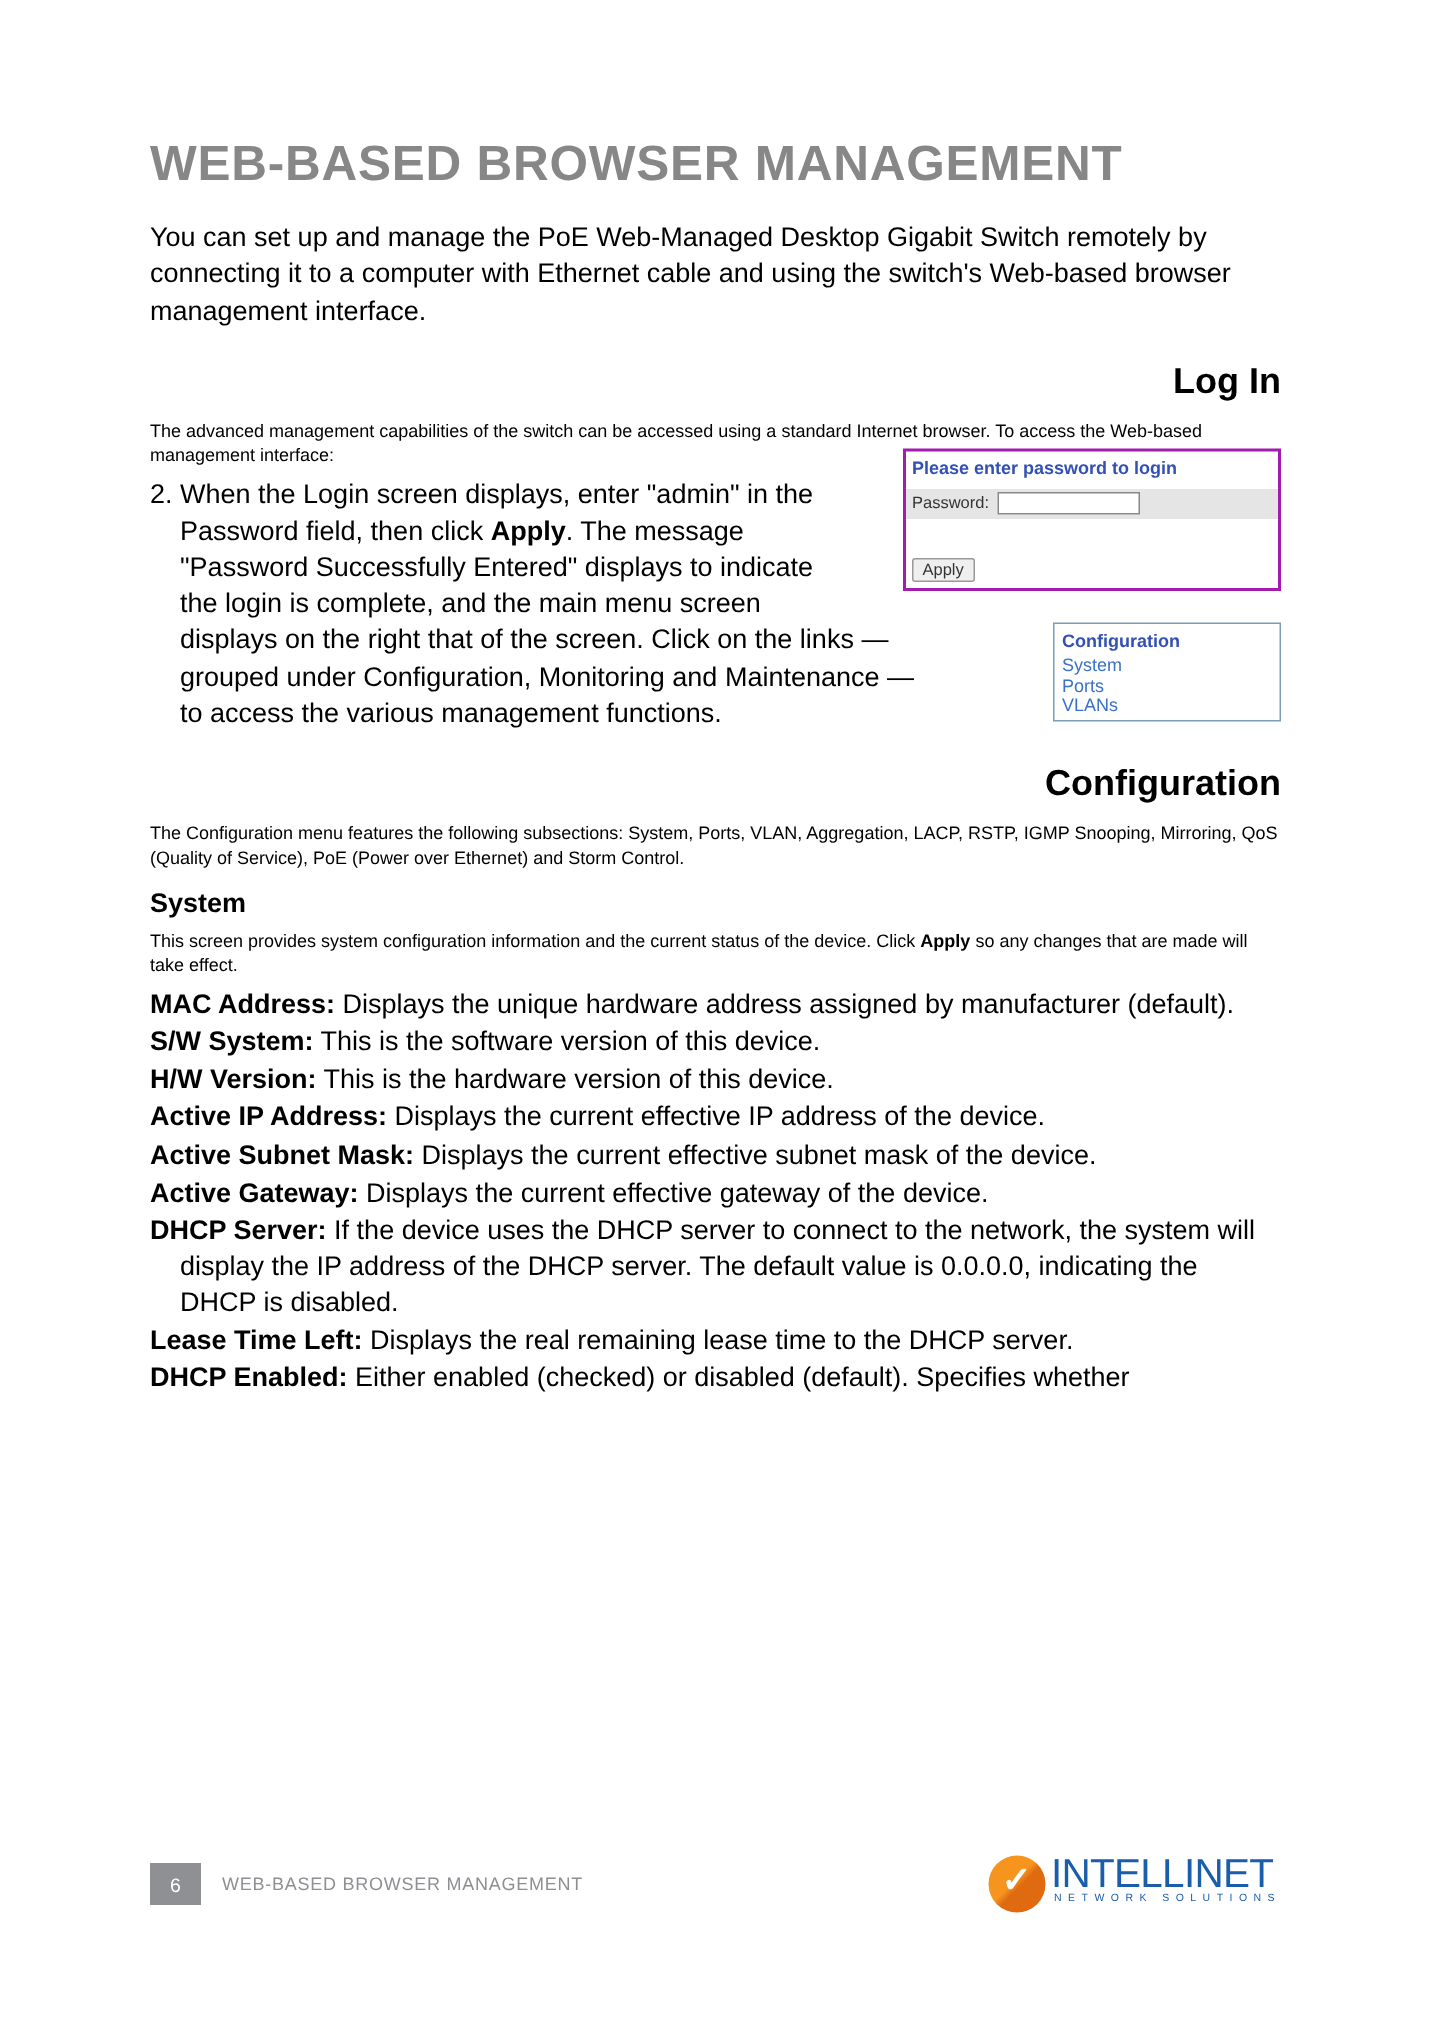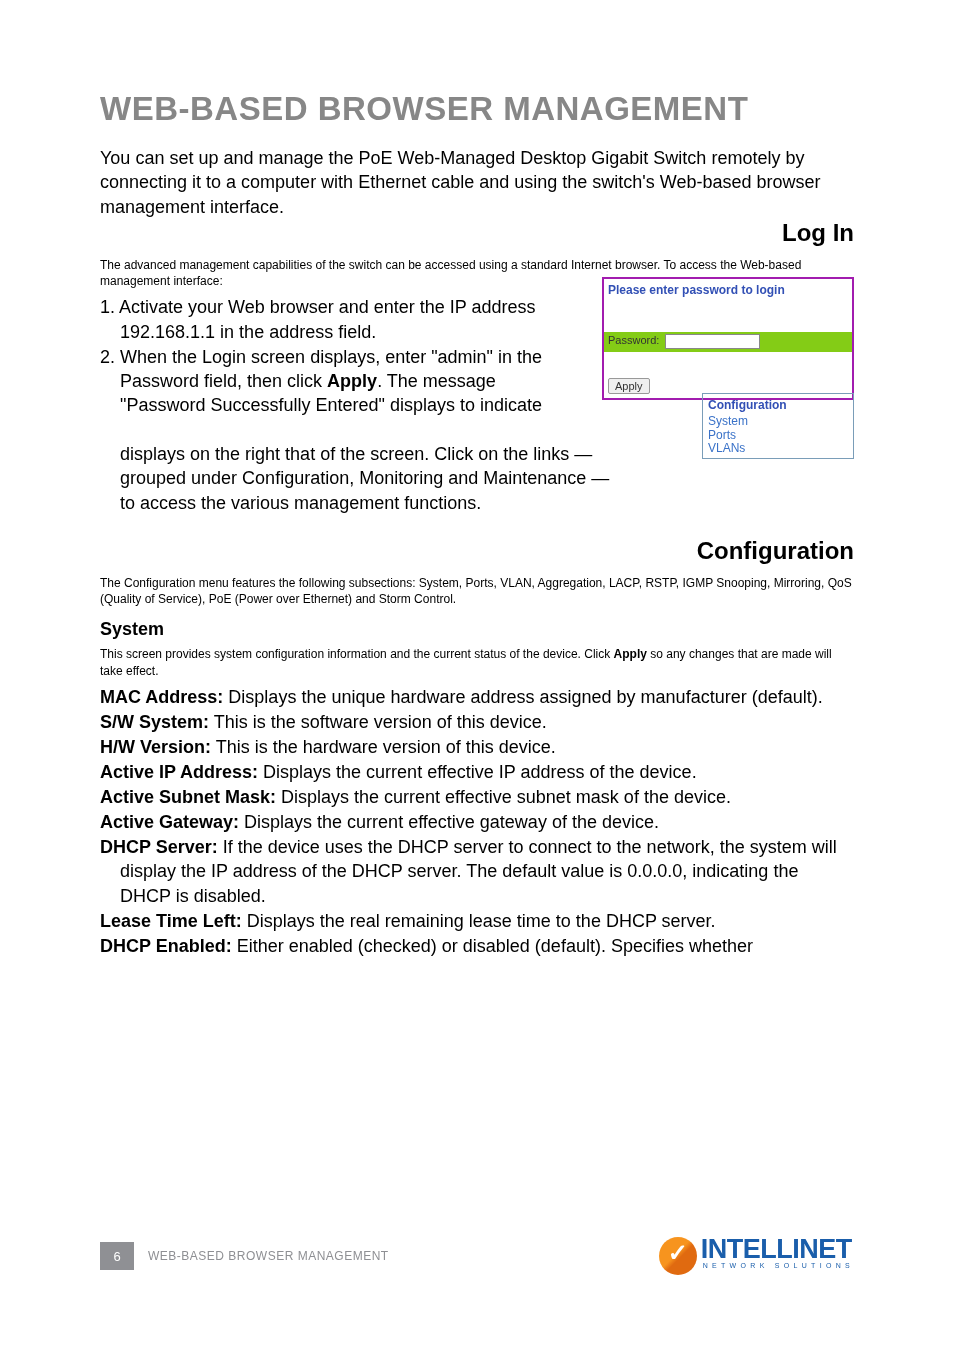--- a/index.html
+++ b/index.html
@@ -16,20 +16,21 @@
       font-family: Arial Black, Arial, sans-serif;
       font-weight: 900;
       font-size: 33px;
       color: #878787;
       letter-spacing: 0.5px;
       margin-bottom: 18px;
     }
     .intro {
       font-size: 18px;
       line-height: 1.35;
+      margin-bottom: 22px;
     }
     h2.section {
       font-size: 24px;
       font-weight: bold;
       margin-bottom: 10px;
       text-align: right;
     }
     .para {
       font-size: 12px;
       line-height: 1.35;
@@ -54,25 +55,24 @@
       font-size: 12px;
       font-family: Arial, sans-serif;
     }
     .login-inset .login-title {
       color: #3250b5;
       font-weight: bold;
       font-size: 12px;
       padding: 4px 4px 7px 4px;
     }
     .login-inset .pwd-row {
-      background: #84cc16;
+      background: #e5e5e5;
       padding: 2px 4px 3px 4px;
       font-size: 11px;
       color: #333;
-      margin-top: 28px;
     }
     .pwd-row input {
       height: 15px;
       width: 95px;
       border: 1px solid #888;
       font-size: 10px;
       margin-left: 3px;
       vertical-align: middle;
     }
     .login-inset .apply-row {
@@ -168,21 +168,21 @@
       color: #fff;
       font-size: 24px;
       font-weight: bold;
       position: absolute;
       top: 2px;
       left: 9px;
     }
     .logo-text-wrap { display: flex; flex-direction: column; }
     .logo-text {
       font-family: Arial Black, Arial, sans-serif;
-      font-weight: 700;
+      font-weight: 400;
       font-size: 27px;
       color: #1a5eab;
       letter-spacing: -0.5px;
       line-height: 0.9;
     }
     .logo-sub {
       font-size: 7px;
       color: #1a5eab;
       letter-spacing: 4.3px;
       margin-top: 1px;
@@ -195,28 +195,24 @@
 <h1 class="page-title">WEB-BASED BROWSER MANAGEMENT</h1>
 
 <p class="intro">You can set up and manage the PoE Web-Managed Desktop Gigabit Switch remotely by connecting it to a computer with Ethernet cable and using the switch's Web-based browser management interface.</p>
 
 <div class="body-row">
   <h2 class="section">Log In</h2>
   <p class="para">The advanced management capabilities of the switch can be accessed using a standard Internet browser. To access the Web-based management interface:</p>
 
   <div class="login-block">
     <div class="numitem">
-      <span>1. Activate your Web browser and enter the IP address </span><br>
-      &nbsp;&nbsp;&nbsp;&nbsp;<span>192.168.1.1 in the address field.</span>
-    </div>
-    <div class="numitem">
       <span>2. When the Login screen displays, enter "admin" in the </span><br>
       &nbsp;&nbsp;&nbsp;&nbsp;<span>Password field, then click </span><span class="bold">Apply</span><span>. The message </span><br>
       &nbsp;&nbsp;&nbsp;&nbsp;<span>"Password Successfully Entered" displays to indicate </span><br>
-      &nbsp;&nbsp;&nbsp;&nbsp;<br>
+      &nbsp;&nbsp;&nbsp;&nbsp;<span>the login is complete, and the main menu screen </span><br>
       &nbsp;&nbsp;&nbsp;&nbsp;<span>displays on the right that of the screen. Click on the links — </span><br>
       &nbsp;&nbsp;&nbsp;&nbsp;<span>grouped under Configuration, Monitoring and Maintenance — </span><br>
       &nbsp;&nbsp;&nbsp;&nbsp;<span>to access the various management functions.</span>
     </div>
   </div>
 
   <div class="login-inset">
     <div class="login-title">Please enter password to login</div>
     <div class="pwd-row">
       <span>Password:</span>

